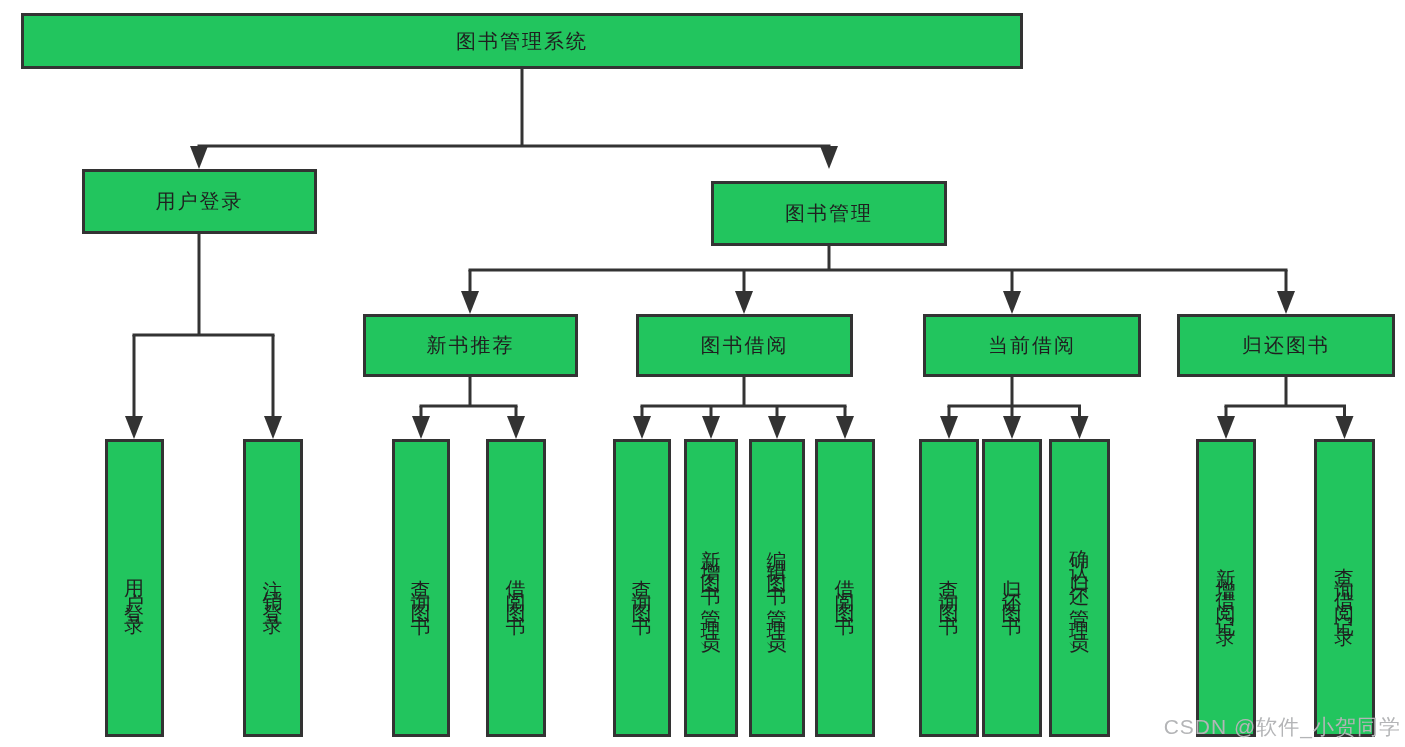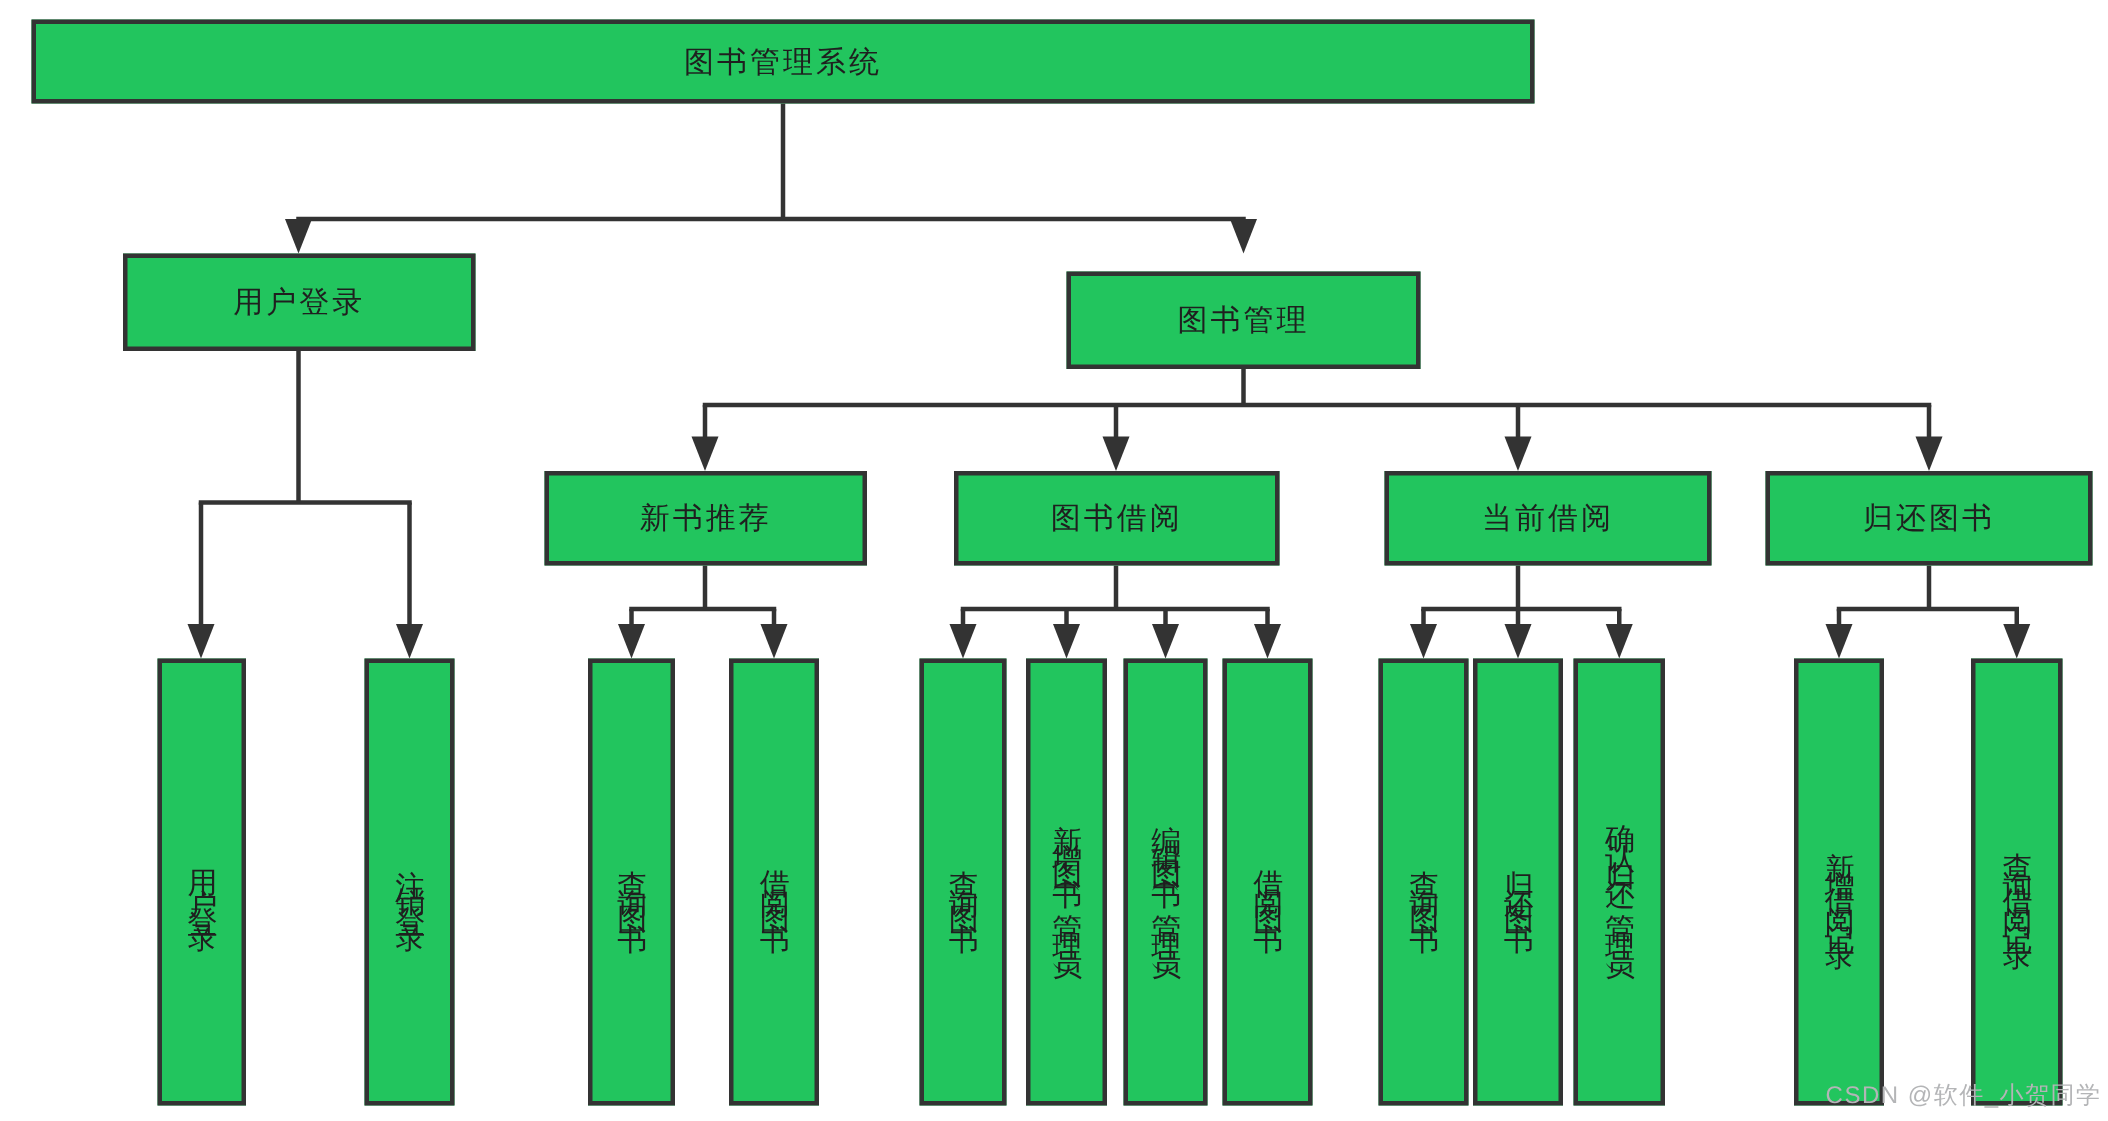--- a/index.html
+++ b/index.html
@@ -44,21 +44,21 @@
     text-orientation: mixed;
     letter-spacing: 12px;
     font-size: 20px;
     line-height: 1;
   }
   #watermark {
     position: absolute;
     right: 4px;
     bottom: 6px;
     z-index: 5;
-    font-size: 16px;
+    font-size: 21px;
     color: #b4b5b7;
     letter-spacing: 1px;
     white-space: nowrap;
   }
 </style>
 </head>
 <body>
 
 <div id="canvas">
 

